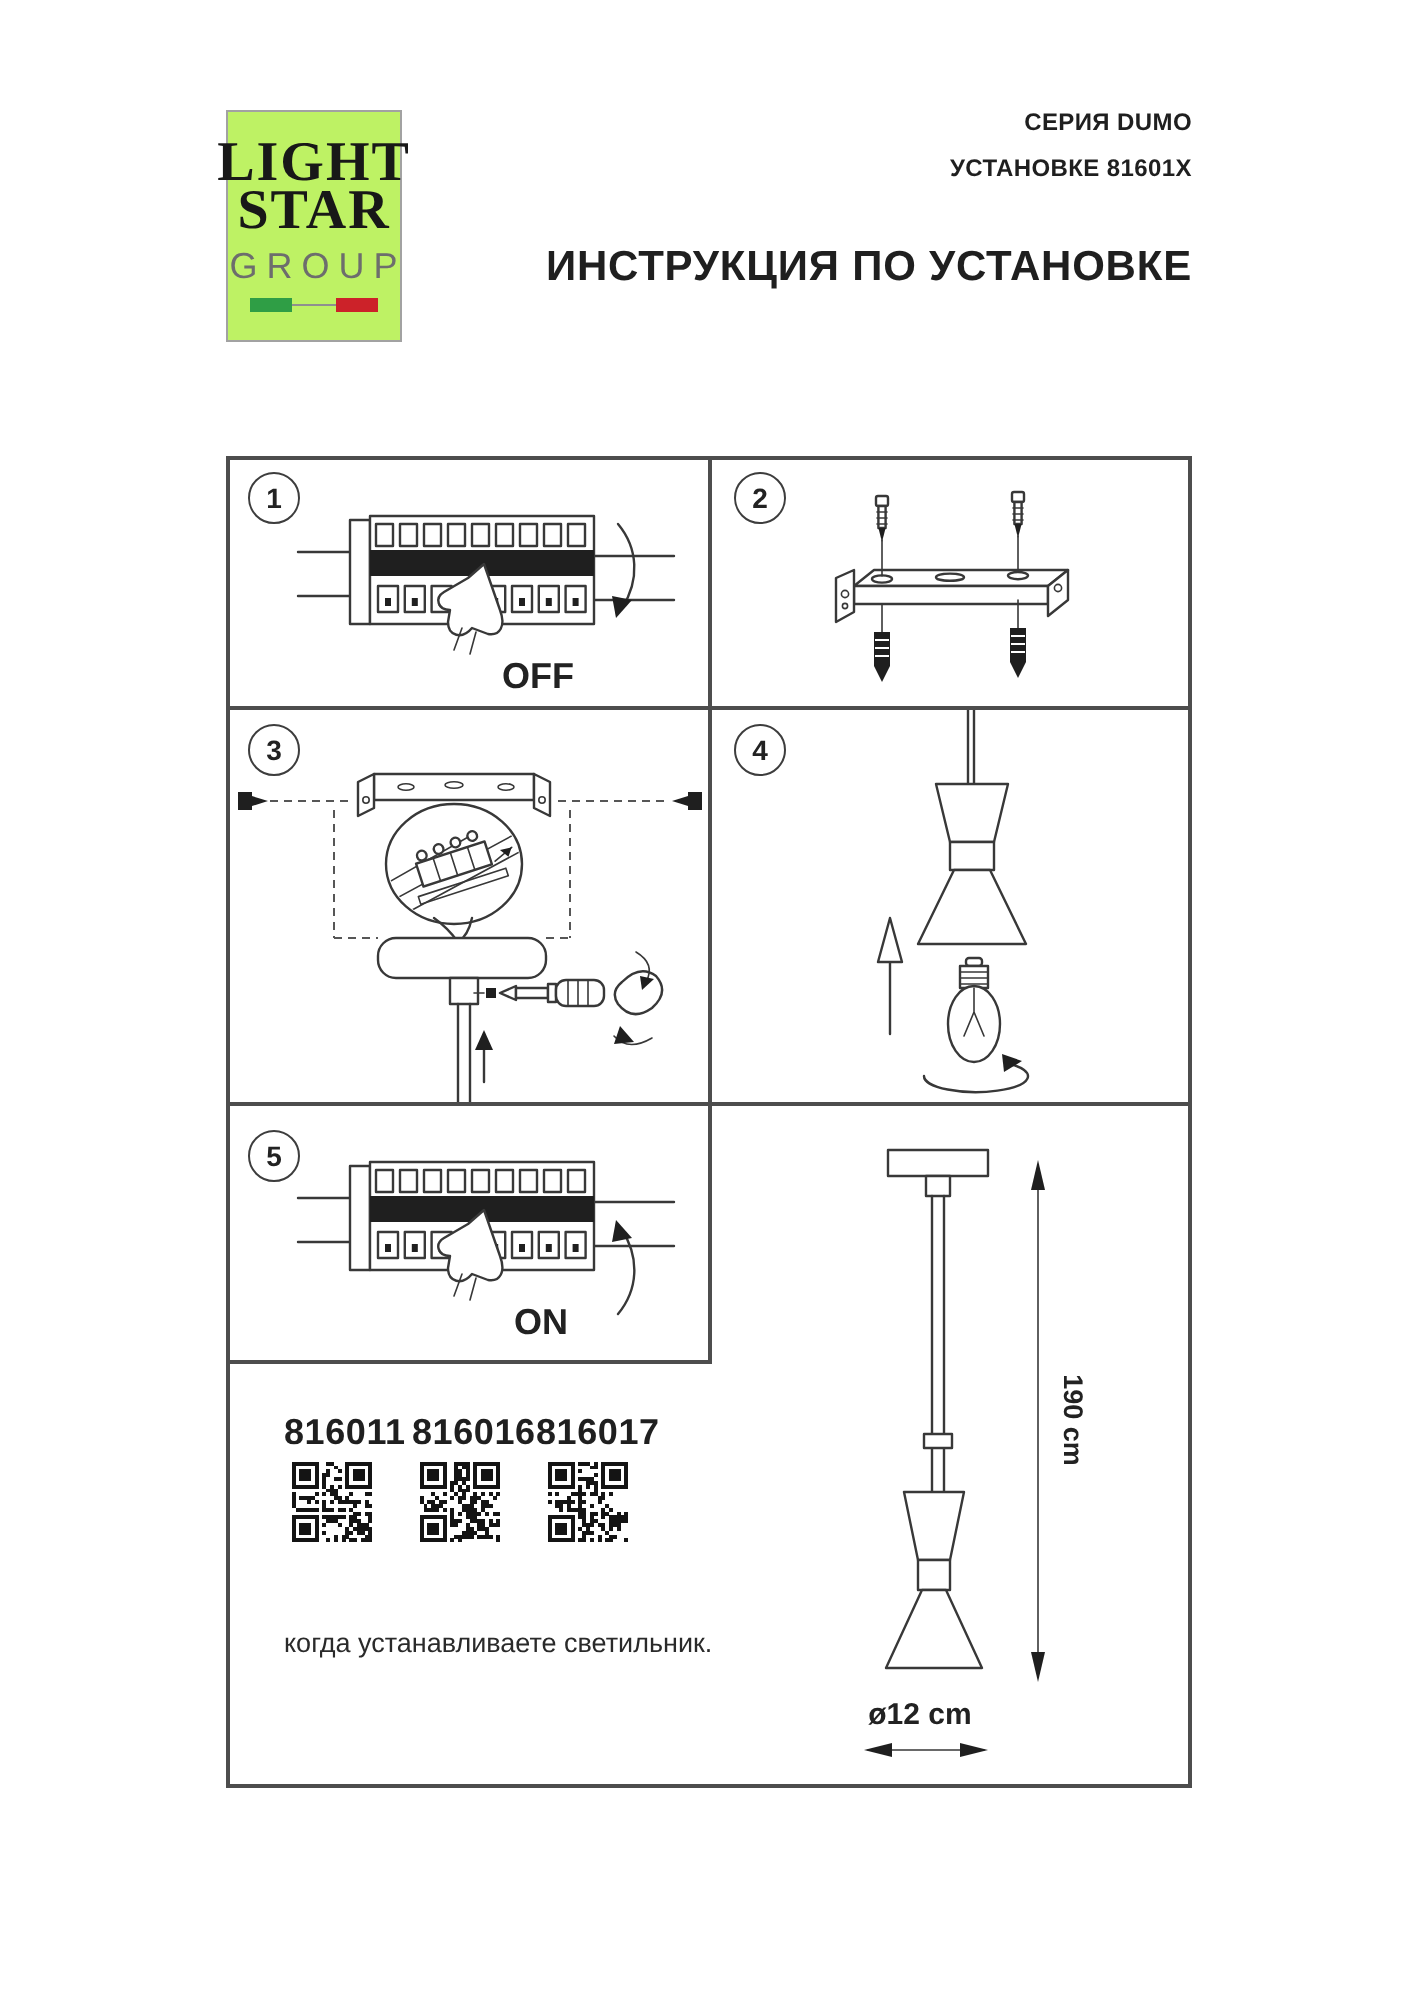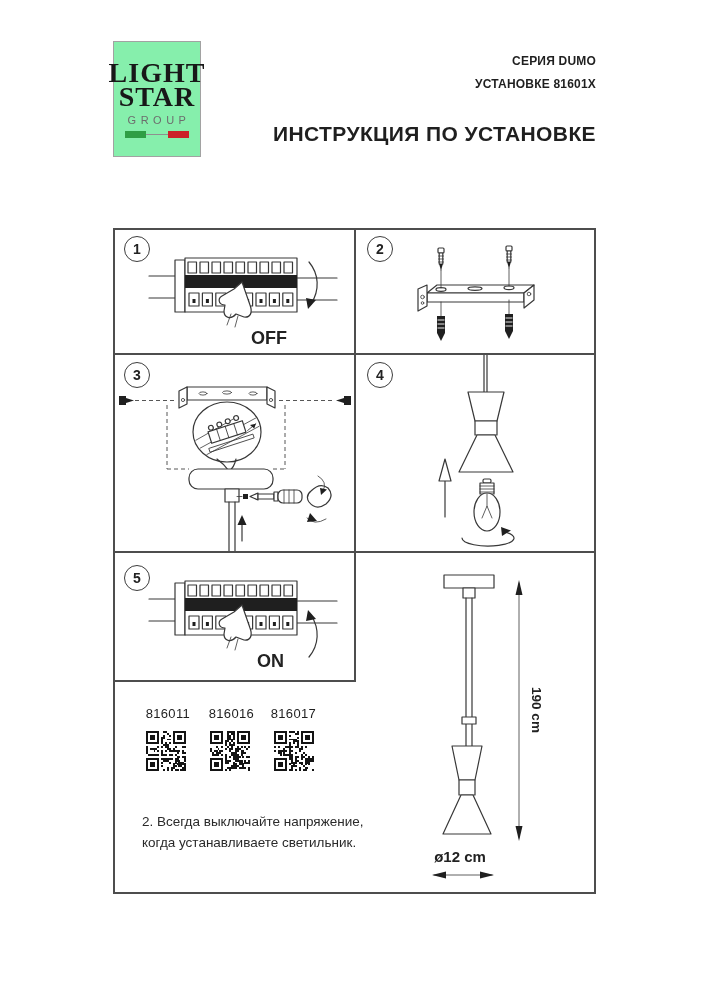--- a/index.html
+++ b/index.html
@@ -1,24 +1,24 @@
 <!DOCTYPE html>
 <html><head>
 <meta charset="utf-8">
 <style>
   html,body{margin:0;padding:0;background:#fff;}
   .page{position:relative;width:707px;height:1000px;background:#fff;overflow:hidden;
         font-family:"Liberation Sans","DejaVu Sans",sans-serif;color:#1f1f1f;}
 
   
-  .logo{position:absolute;left:113px;top:41px;width:86px;height:114px;border:1px solid #a2a2a2;
-        background:#86efac;display:flex;flex-direction:column;align-items:center;justify-content:center;}
+  .logo{position:absolute;left:113px;top:55px;width:86px;height:114px;border:1px solid #a2a2a2;
+        background:#bef264;display:flex;flex-direction:column;align-items:center;justify-content:center;}
   .logo-word{font-family:"Liberation Serif","DejaVu Serif",serif;font-weight:bold;font-size:28px;
              line-height:24px;letter-spacing:1px;color:#181818;}
-  .logo-group{font-size:11px;letter-spacing:4.5px;color:#6d6d6d;margin:5px 0 0 4px;}
+  .logo-group{font-size:18px;letter-spacing:4.5px;color:#6d6d6d;margin:5px 0 0 4px;}
   .logo-flag{position:relative;width:64px;height:7px;margin-top:5px;}
   .logo-flag .mid{position:absolute;left:0;right:0;top:3px;height:1px;background:#8f8f8f;}
   .logo-flag .g{position:absolute;left:0;top:0;bottom:0;width:21px;}
   .logo-flag .r{position:absolute;right:0;top:0;bottom:0;width:21px;}
 
   .title-block{position:absolute;right:111px;top:50px;text-align:right;}
   .title-small{font-size:12px;font-weight:bold;line-height:23px;letter-spacing:.2px;}
   .title-main{font-size:21px;font-weight:bold;line-height:23px;letter-spacing:.4px;margin-top:0;}
   .title-gap{height:26px;}
 
@@ -40,21 +40,21 @@
   .ln{fill:none;stroke:#383838;stroke-width:1.2;stroke-linecap:round;stroke-linejoin:round;}
   .fw{fill:#fff;stroke:#383838;stroke-width:1.2;stroke-linejoin:round;}
   .fb{fill:#1f1f1f;stroke:none;}
   .dsh{fill:none;stroke:#565656;stroke-width:1;stroke-dasharray:4 3;}
   .thin{stroke-width:.8;}
   text.sw{font:600 18px "Liberation Sans","DejaVu Sans",sans-serif;fill:#222;}
   text.dimv{font:700 13.5px "Liberation Sans","DejaVu Sans",sans-serif;fill:#222;}
   text.dimh{font:700 15px "Liberation Sans","DejaVu Sans",sans-serif;fill:#222;}
 
   
-  .qr-label{position:absolute;top:476px;width:48px;text-align:right;font-size:13px;font-weight:normal;
+  .qr-label{position:absolute;top:476px;width:48px;text-align:right;font-size:18px;font-weight:bold;
             letter-spacing:.3px;white-space:nowrap;}
   .qr-svg{position:absolute;top:497px;width:48px;height:48px;shape-rendering:crispEdges;}
   .notes{position:absolute;left:27px;top:582px;font-size:13.5px;line-height:20.5px;color:#2a2a2a;}
 </style>
 </head>
 <body>
 
 <div class="page">
 
   <div class="logo">
@@ -659,21 +659,20 @@
         <rect x="4" y="4" width="3" height="3" fill="#141414"></rect>
         <rect x="16" y="2" width="7" height="7" fill="#141414"></rect>
         <rect x="17" y="3" width="5" height="5" fill="#ffffff"></rect>
         <rect x="18" y="4" width="3" height="3" fill="#141414"></rect>
         <rect x="2" y="16" width="7" height="7" fill="#141414"></rect>
         <rect x="3" y="17" width="5" height="5" fill="#ffffff"></rect>
         <rect x="4" y="18" width="3" height="3" fill="#141414"></rect>
       </svg>
 
     <div class="notes">
-      <div>2. Всегда выключайте напряжение,</div>
       <div>когда устанавливаете светильник.</div>
     </div>
 
     <svg class="illus" style="left:241px;top:323px" width="240" height="339" viewBox="0 0 240 339">
       <rect class="fw" x="88" y="22" width="50" height="13"></rect>
       <rect class="fw" x="107" y="35" width="12" height="10"></rect>
       <path class="ln" d="M110,45 V193 M116,45 V193"></path>
       <rect class="fw" x="106" y="164" width="14" height="7"></rect>
       <polygon class="fw" points="96,193 126,193 119,227 103,227"></polygon>
       <rect class="fw" x="103" y="227" width="16" height="15"></rect>

